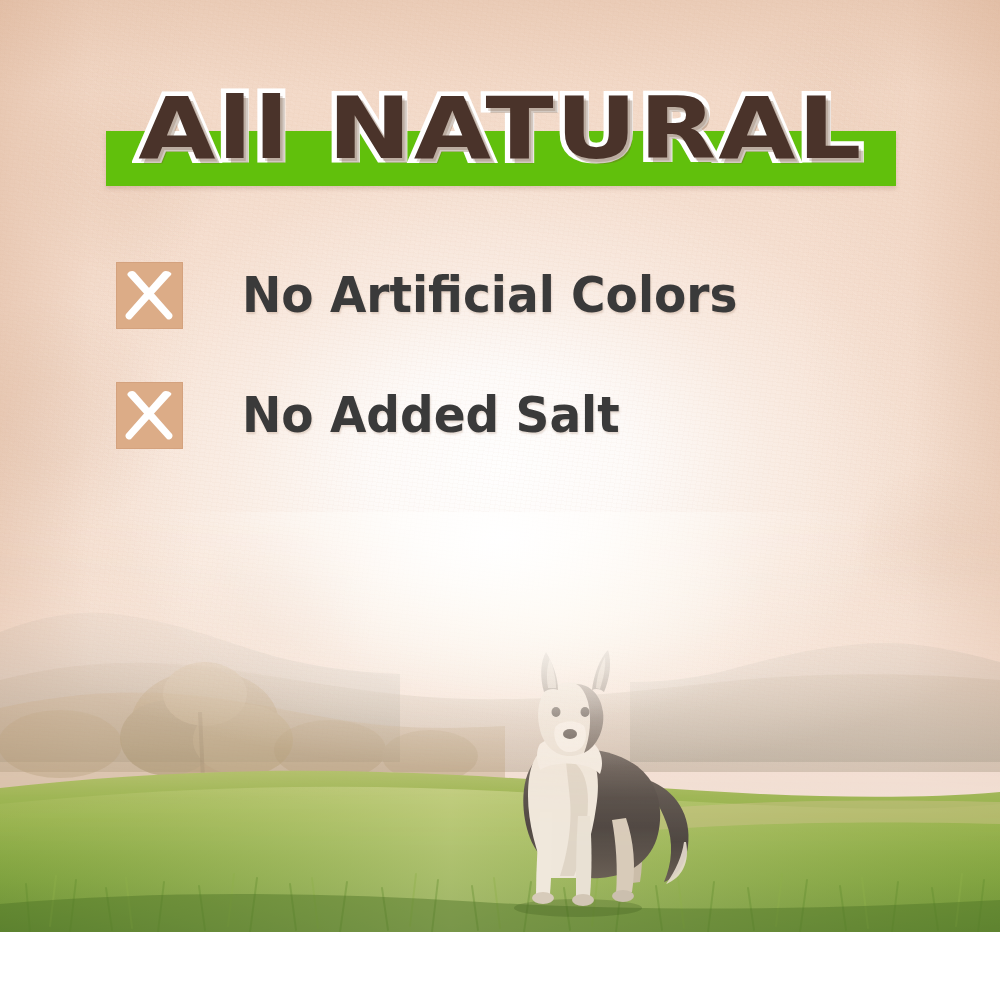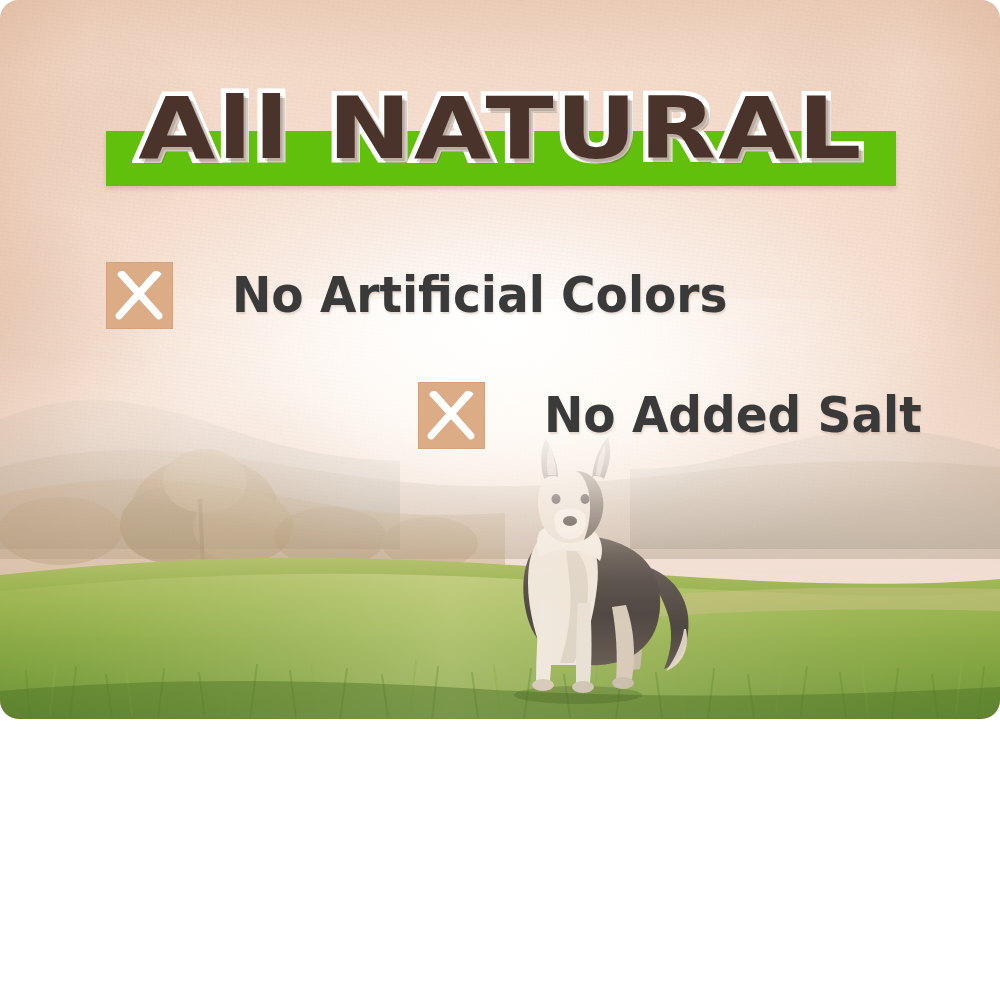--- a/index.html
+++ b/index.html
@@ -7,24 +7,23 @@
     padding: 0;
     background: #ffffff;
   }
   body {
     font-family: "Liberation Sans", sans-serif;
   }
 
   #poster {
     position: relative;
     width: 1000px;
-    height: 719px;
+    height: 932px;
     overflow: hidden;
     background: #f3dccb;
-    border-radius: 19px;
   }
 
   
   .bg-base {
     position: absolute;
     inset: 0;
     background:
       radial-gradient(ellipse 58% 46% at 50% 50%,
           rgba(255,255,255,0.97) 0%,
           rgba(255,255,255,0.85) 22%,
@@ -124,31 +123,31 @@
       4px 5px 0 rgba(110,75,50,0.30),
       2px 3px 0 rgba(110,75,50,0.22);
     white-space: nowrap;
     transform: scaleX(1.16);
     transform-origin: center center;
   }
 
   
   .features {
     position: absolute;
-    left: 106px;
+    left: 116px;
     top: 252px;
     width: 840px;
   }
   .feature-row {
     display: flex;
     align-items: center;
     height: 86px;
     margin-bottom: 34px;
   }
-  .feature-row:last-child { margin-bottom: 0; justify-content: flex-end; }
+  .feature-row:last-child { margin-bottom: 0; }
 
   .checkbox {
     position: relative;
     flex: 0 0 auto;
     width: 67px;
     height: 67px;
     background: #dcac87;
     box-shadow: inset 0 0 0 1px rgba(205,155,118,0.55);
   }
   .checkbox svg {

